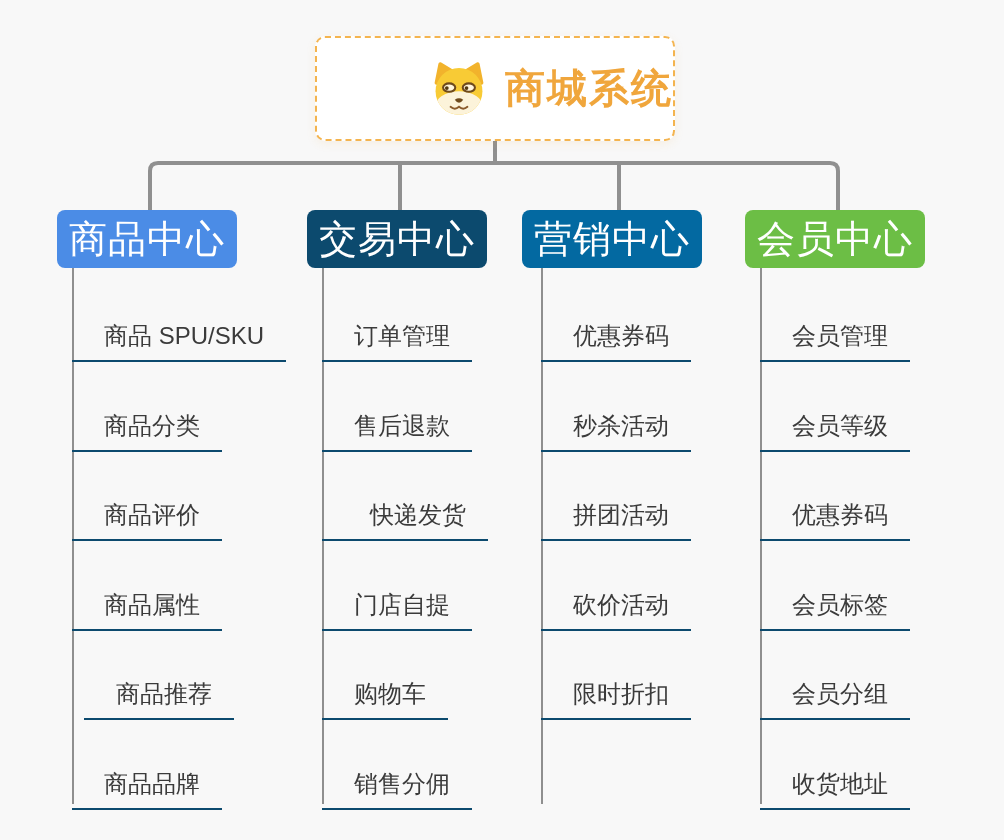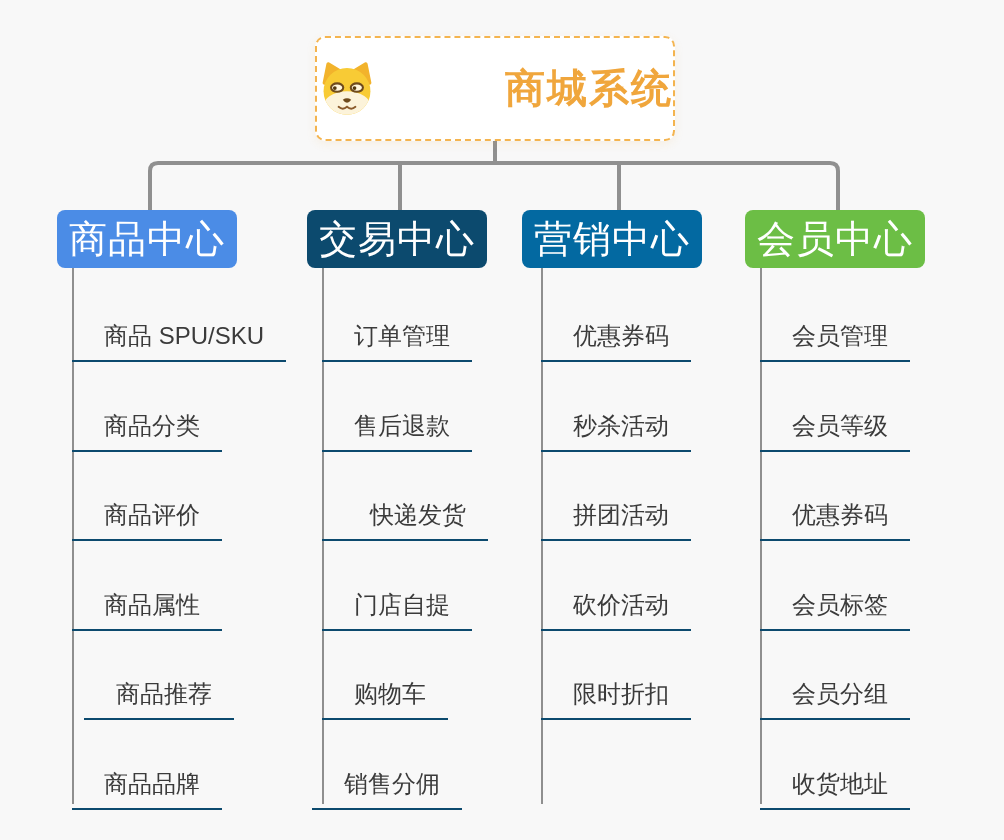--- a/index.html
+++ b/index.html
@@ -11,21 +11,21 @@
   #canvas{position:relative;width:1004px;height:840px;background:#f8f8f8;}
 
   
   #connectors{position:absolute;left:0;top:0;pointer-events:none;}
 
   
   .root-node{
     position:absolute;left:315px;top:36px;width:360px;height:105px;
     background:#ffffff;border:2px dashed #f4b44f;border-radius:10px;
     box-sizing:border-box;
-    display:flex;align-items:center;justify-content:space-between;gap:16px;
+    display:flex;align-items:center;justify-content:flex-end;gap:16px;
     box-shadow:0 3px 10px rgba(240,166,60,0.10);
     cursor:pointer;
   }
   .root-title{
     color:#f0a63c;font-size:40px;font-weight:600;letter-spacing:2px;white-space:nowrap;
   }
 
   
   .branch-box{
     position:absolute;top:210px;width:180px;height:58px;border-radius:8px;
@@ -94,21 +94,21 @@
     <div class="leaf-node" style="left: 72px; top: 573px;">商品属性</div>
     <div class="leaf-node" style="left: 72px; top: 662px; margin-left: 12px;">商品推荐</div>
     <div class="leaf-node" style="left: 72px; top: 752px;">商品品牌</div>
     <div class="branch-box" style="left: 307px; background: #0c4a6e;">交易中心</div>
     <div class="branch-spine" style="left: 322px; top: 268px; height: 536px;"></div>
     <div class="leaf-node" style="left: 322px; top: 304px;">订单管理</div>
     <div class="leaf-node" style="left: 322px; top: 394px;">售后退款</div>
     <div class="leaf-node" style="left: 322px; top: 483px; padding-left: 48px;">快递发货</div>
     <div class="leaf-node" style="left: 322px; top: 573px;">门店自提</div>
     <div class="leaf-node" style="left: 322px; top: 662px;">购物车</div>
-    <div class="leaf-node" style="left: 312px; top: 752px;">销售分佣</div>
+    <div class="leaf-node" style="left: 322px; top: 752px;">销售分佣</div>
     <div class="branch-box" style="left: 522px; background: #0369a1;">营销中心</div>
     <div class="branch-spine" style="left: 541px; top: 268px; height: 536px;"></div>
     <div class="leaf-node" style="left: 541px; top: 304px;">优惠券码</div>
     <div class="leaf-node" style="left: 541px; top: 394px;">秒杀活动</div>
     <div class="leaf-node" style="left: 541px; top: 483px;">拼团活动</div>
     <div class="leaf-node" style="left: 541px; top: 573px;">砍价活动</div>
     <div class="leaf-node" style="left: 541px; top: 662px;">限时折扣</div>
     <div class="branch-box" style="left: 745px; background: rgb(108, 190, 69);">会员中心</div>
     <div class="branch-spine" style="left: 760px; top: 268px; height: 536px;"></div>
     <div class="leaf-node" style="left: 760px; top: 304px;">会员管理</div>

